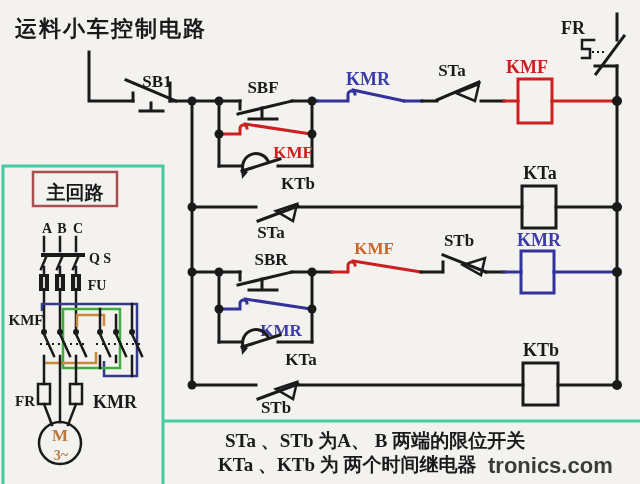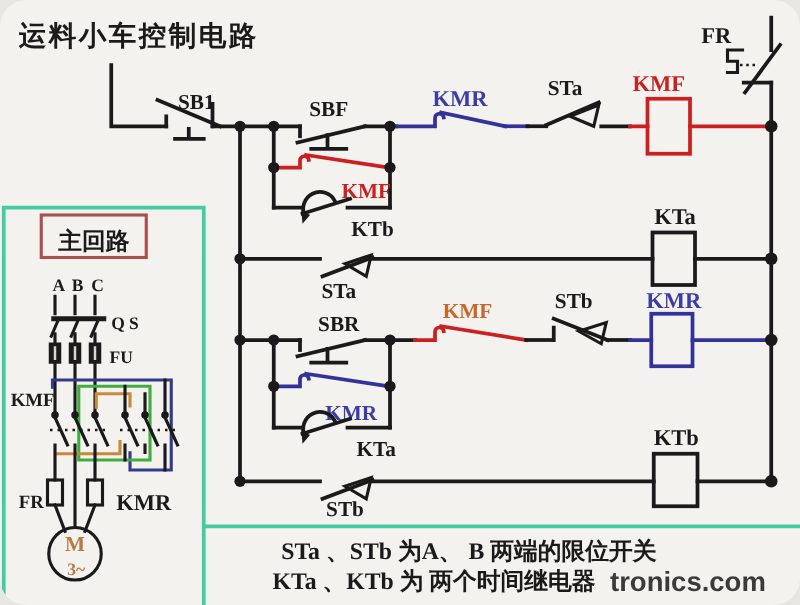--- a/index.html
+++ b/index.html
@@ -1,17 +1,17 @@
 <!DOCTYPE html>
 <html><head>
 <meta charset="utf-8">
 <style>
   html,body{margin:0;padding:0;background:#e8e6e2;}
   .stage{position:relative;width:640px;height:484px;background:#f4f2ef;overflow:hidden;
-         font-family:"Liberation Serif", serif;border-radius:21px;}
+         font-family:"Liberation Serif", serif;}
   svg{position:absolute;left:0;top:0;}
   
   .w{stroke:#1a1a1a;stroke-width:3;fill:none;stroke-linecap:square;}
   .w2{stroke:#1a1a1a;stroke-width:2.5;fill:none;stroke-linecap:square;}
   .red{stroke:#cc2020;}
   .navy{stroke:#32329a;}
   .teal{stroke:#45cba2;stroke-width:3;fill:none;}
   .grn{stroke:#3fae3f;stroke-width:2.5;fill:none;}
   .nvw{stroke:#333a8c;stroke-width:2.5;fill:none;}
   .org{stroke:#c9893a;stroke-width:2.5;fill:none;}

